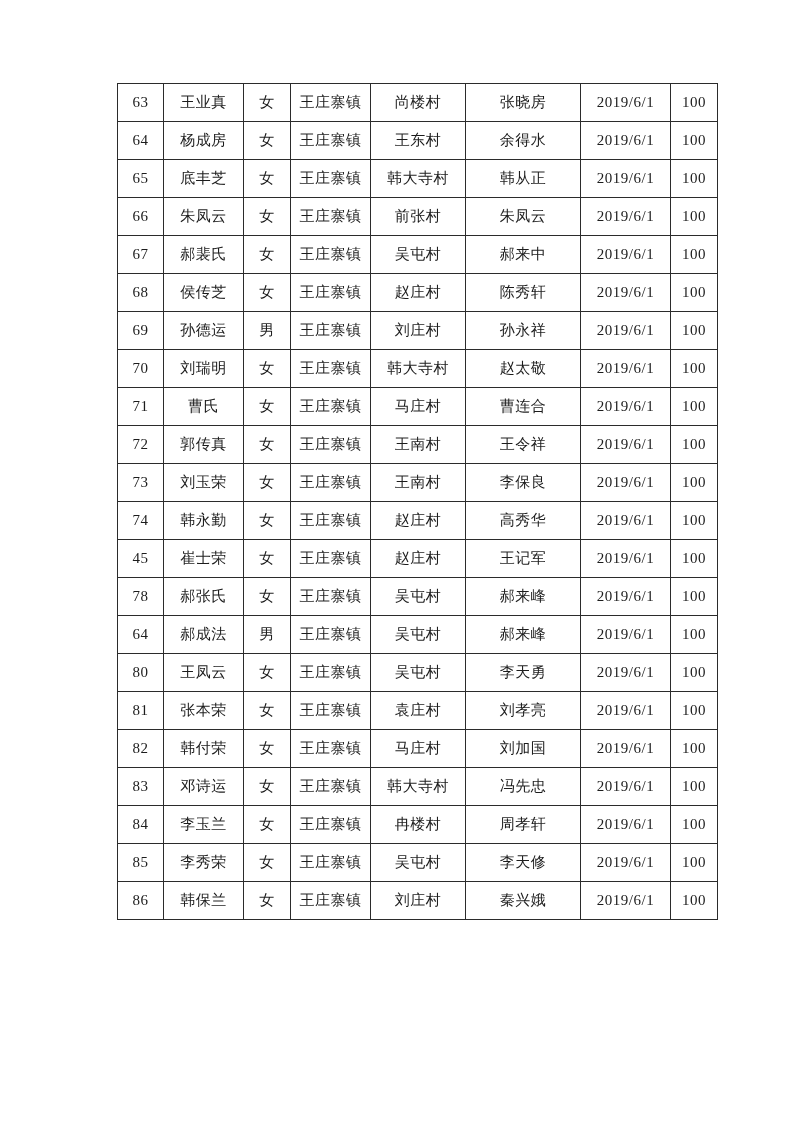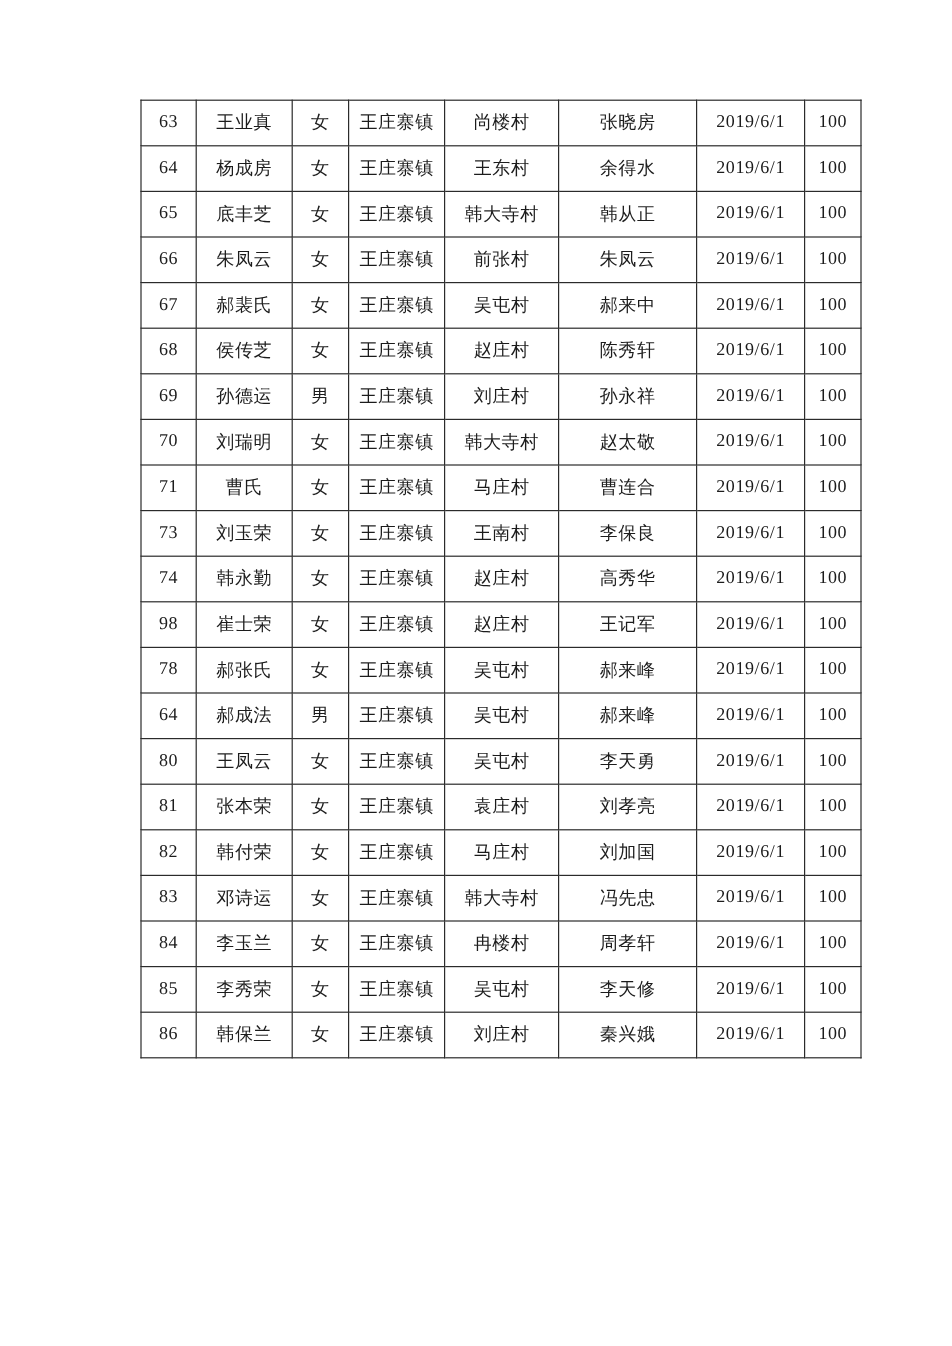--- a/index.html
+++ b/index.html
@@ -144,41 +144,51 @@
           <td>71</td>
           <td>曹氏</td>
           <td>女</td>
           <td>王庄寨镇</td>
           <td>马庄村</td>
           <td>曹连合</td>
           <td>2019/6/1</td>
           <td>100</td>
         </tr>
         <tr>
+          <td>72</td>
+          <td>郭传真</td>
+          <td>女</td>
+          <td>王庄寨镇</td>
+          <td>王南村</td>
+          <td>王令祥</td>
+          <td>2019/6/1</td>
+          <td>100</td>
+        </tr>
+        <tr>
           <td>73</td>
           <td>刘玉荣</td>
           <td>女</td>
           <td>王庄寨镇</td>
           <td>王南村</td>
           <td>李保良</td>
           <td>2019/6/1</td>
           <td>100</td>
         </tr>
         <tr>
           <td>74</td>
           <td>韩永勤</td>
           <td>女</td>
           <td>王庄寨镇</td>
           <td>赵庄村</td>
           <td>高秀华</td>
           <td>2019/6/1</td>
           <td>100</td>
         </tr>
         <tr>
-          <td>98</td>
+          <td>45</td>
           <td>崔士荣</td>
           <td>女</td>
           <td>王庄寨镇</td>
           <td>赵庄村</td>
           <td>王记军</td>
           <td>2019/6/1</td>
           <td>100</td>
         </tr>
         <tr>
           <td>78</td>

